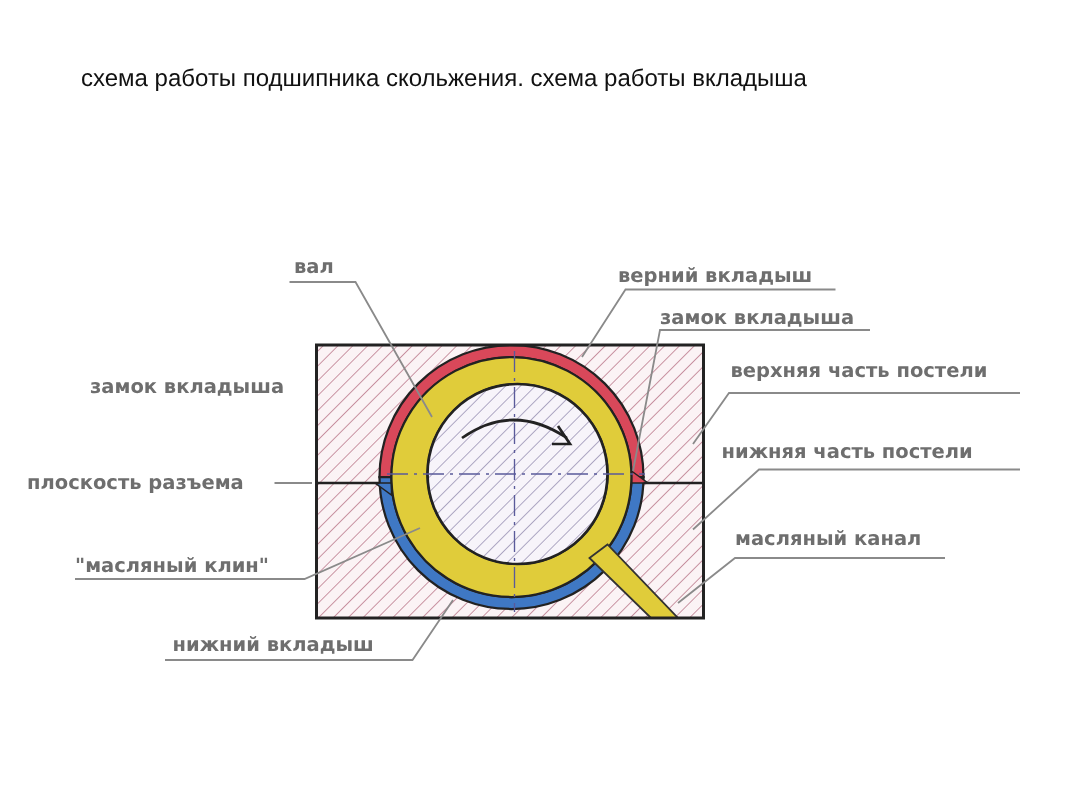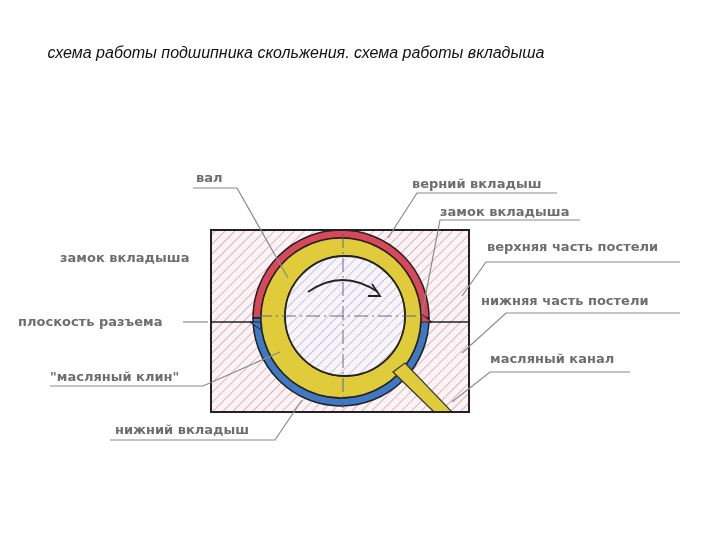--- a/index.html
+++ b/index.html
@@ -1,17 +1,17 @@
 <!DOCTYPE html>
 <html><head>
 <meta charset="utf-8">
 <style>
   html, body { margin: 0; padding: 0; background: #ffffff; }
   body { width: 720px; height: 540px; position: relative; overflow: hidden; font-family: "Liberation Sans", sans-serif; }
-  .title { position: absolute; left: 0; width: 592px; top: 44px; text-align: center; font-size: 16px; color: #111; font-family: "Liberation Sans", sans-serif; font-style: italic; }
+  .title { position: absolute; left: 0; width: 592px; top: 44px; text-align: center; font-size: 16px; color: #111; font-family: "Liberation Sans", sans-serif; }
   svg.diagram { position: absolute; left: 0; top: 0; }
   .lbl { font-family: "DejaVu Sans", sans-serif; font-weight: bold; font-size: 13px; fill: #6e6e6e; }
 </style>
 </head>
 <body>
 
 <div class="title">схема работы подшипника скольжения. схема работы вкладыша</div>
 
 <svg class="diagram" width="720" height="540" viewBox="0 0 720 540" xmlns="http://www.w3.org/2000/svg">
   <defs>

